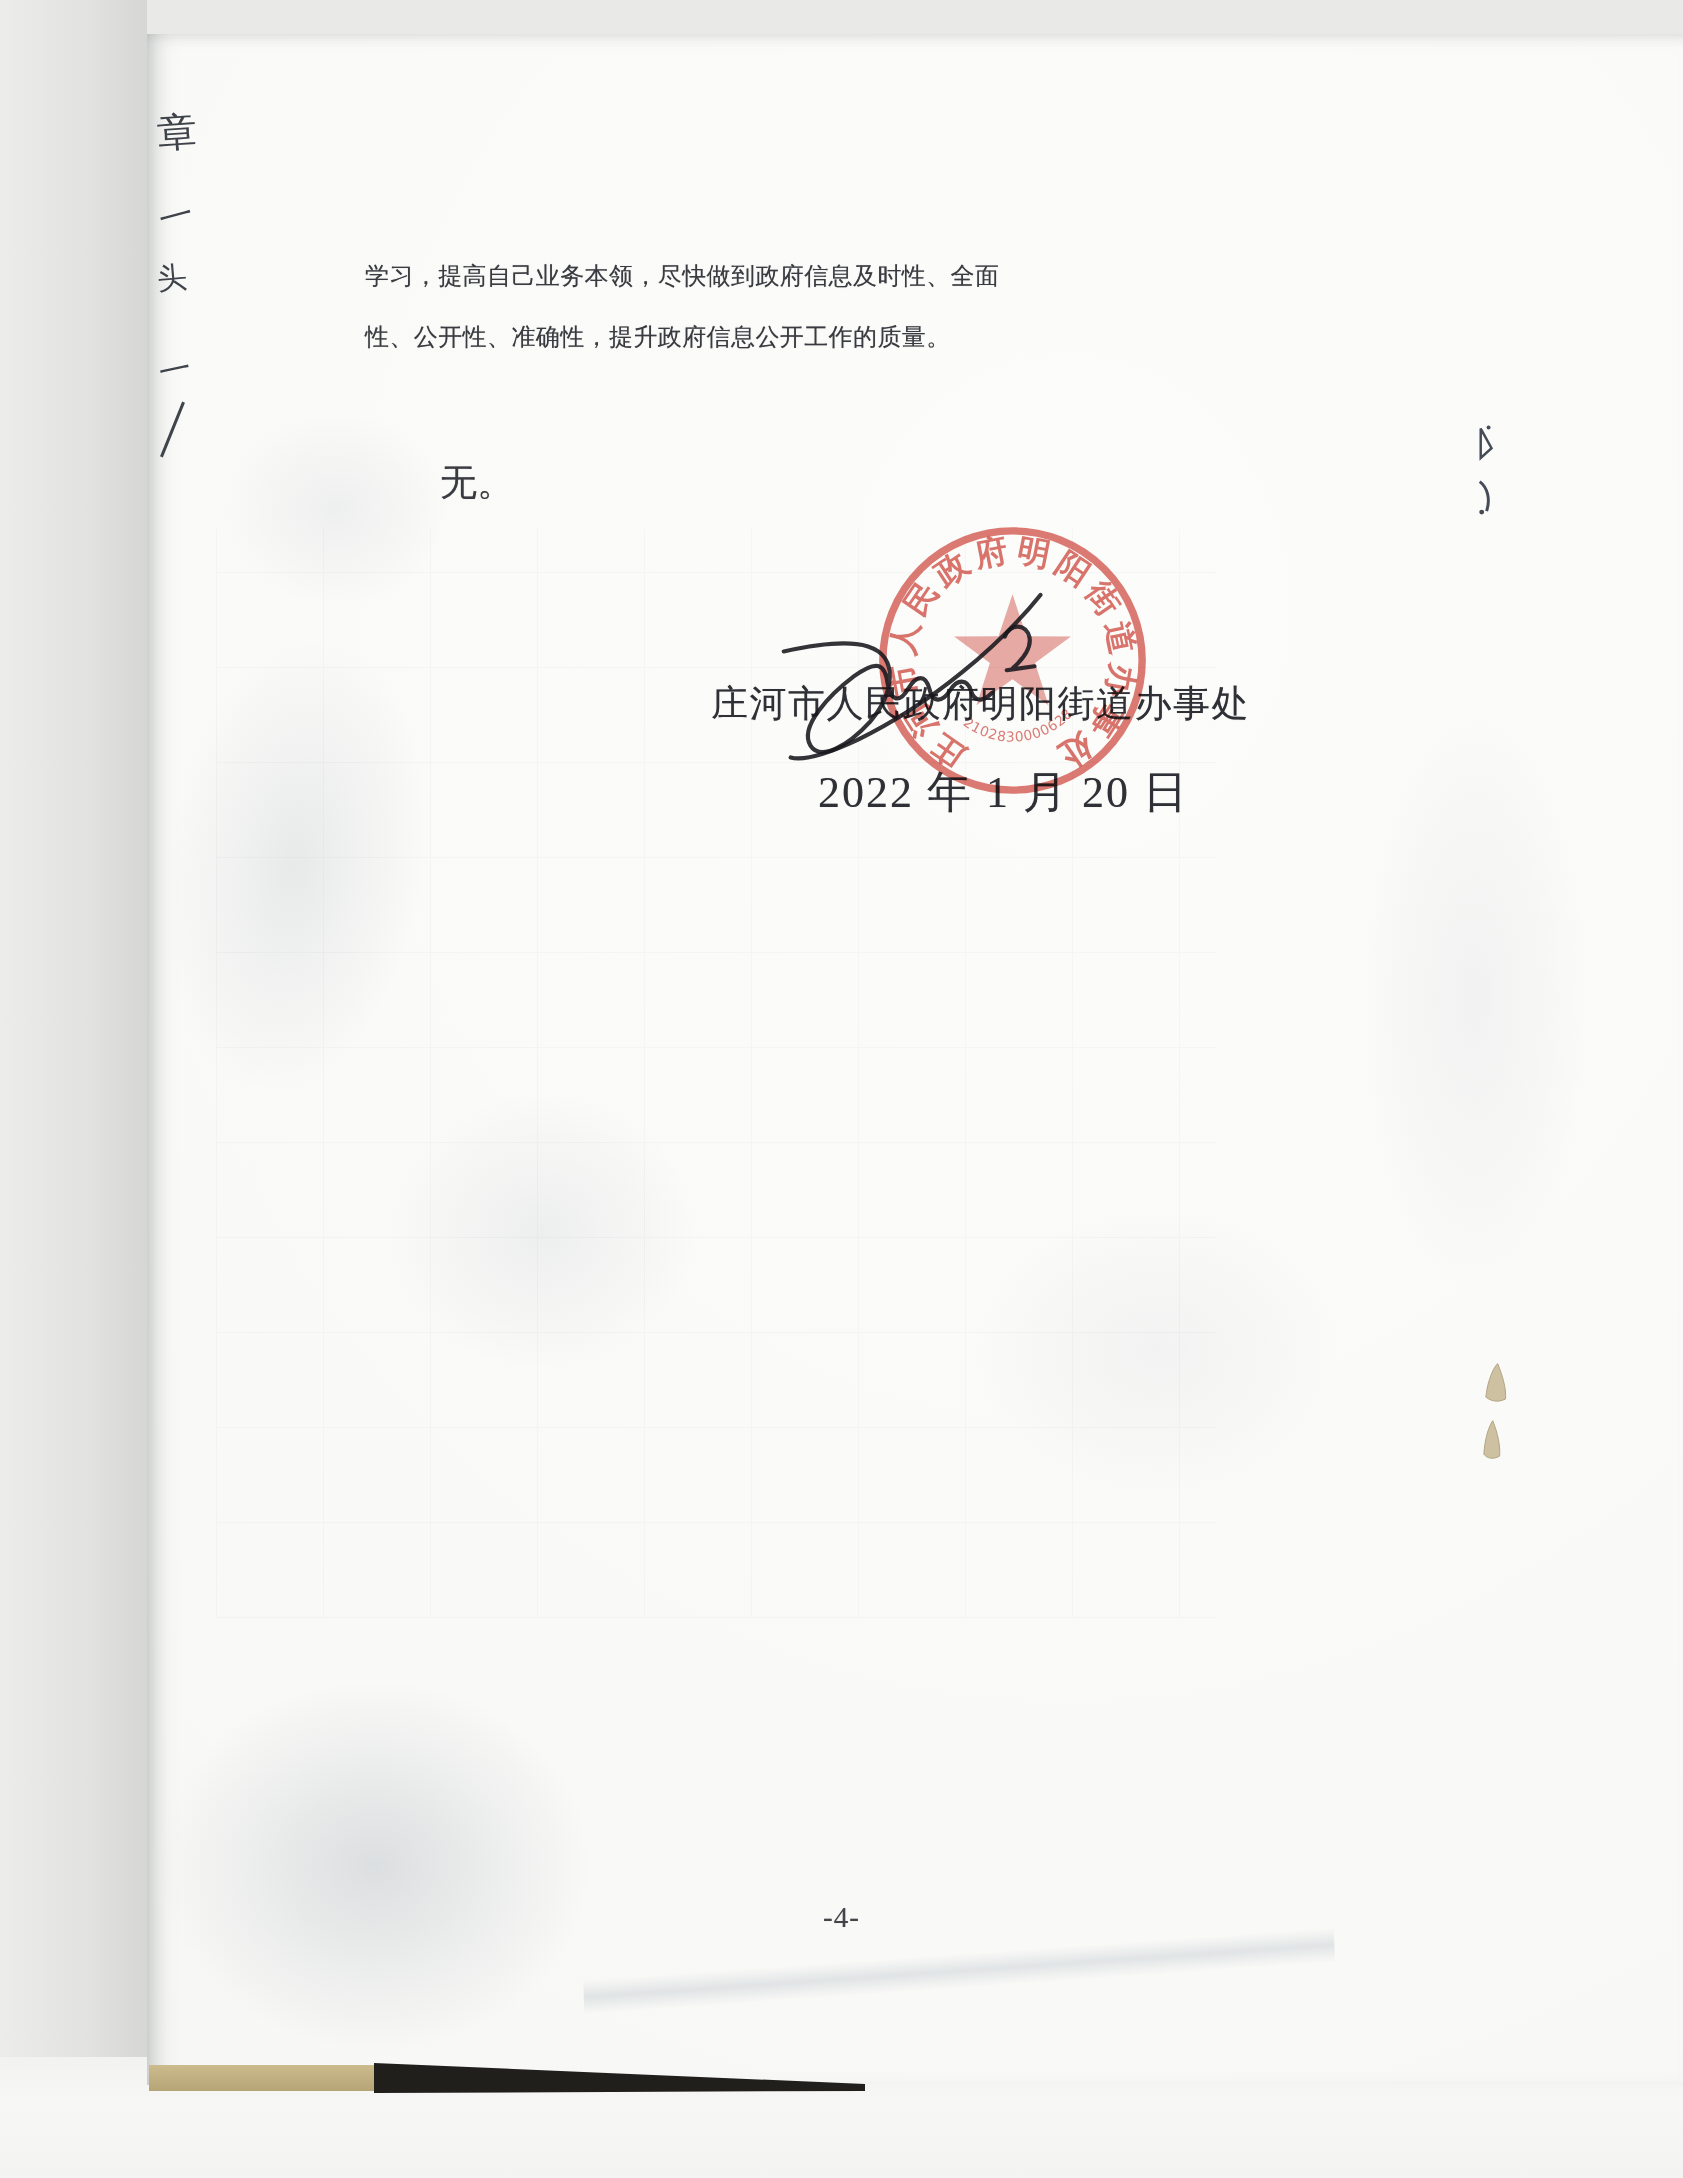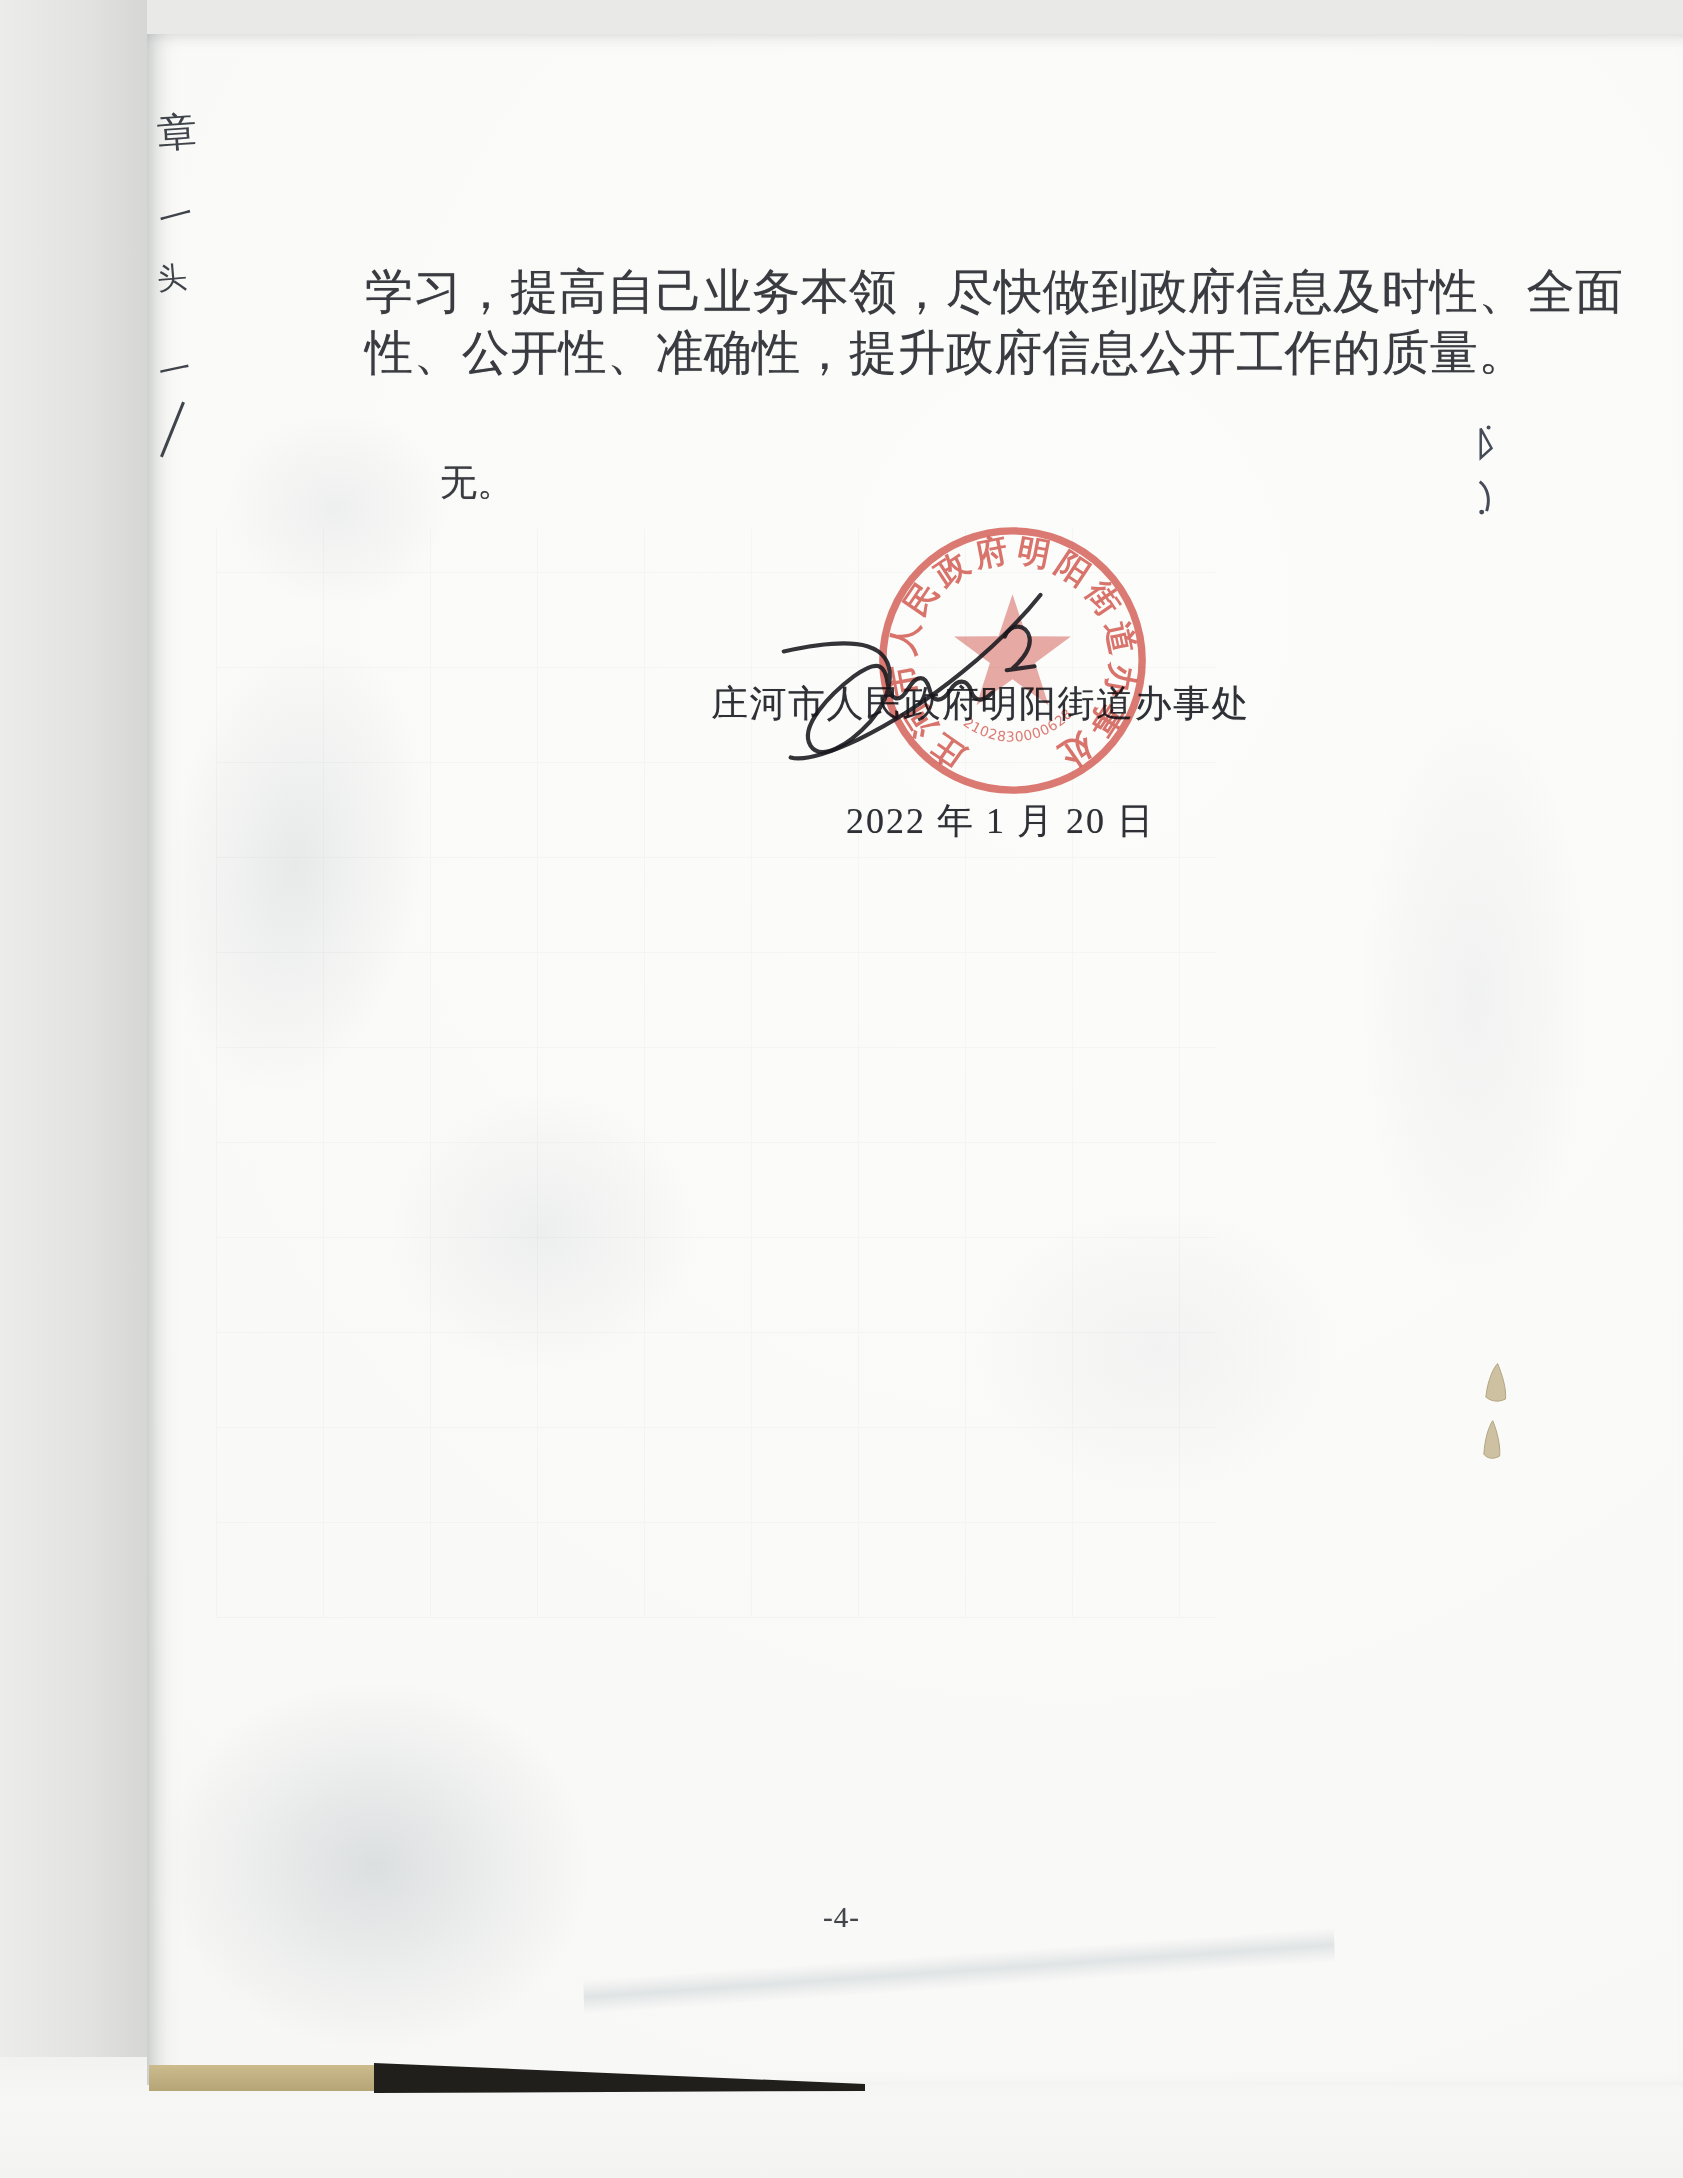--- a/index.html
+++ b/index.html
@@ -18,27 +18,27 @@
   .c2{left:178px;top:1000px;width:436px;height:396px;background:radial-gradient(closest-side,rgba(190,197,202,.22),rgba(190,197,202,0) 70%);}
   .c3{left:-59px;top:1584px;width:574px;height:495px;background:radial-gradient(closest-side,rgba(174,182,189,.38),rgba(174,182,189,0) 75%);}
   .c4{left:436px;top:1871px;width:752px;height:129px;background:linear-gradient(178deg,rgba(178,188,196,0) 40%,rgba(178,188,196,.34) 51%,rgba(178,188,196,0) 62%);transform:rotate(-2deg);}
   .c5{left:1168px;top:554px;width:317px;height:812px;background:radial-gradient(closest-side,rgba(200,206,210,.20),rgba(200,206,210,0) 72%);}
   .c6{left:752px;top:1109px;width:515px;height:416px;background:radial-gradient(closest-side,rgba(195,202,206,.16),rgba(195,202,206,0) 70%);}
   .grid-showthrough{position:absolute;left:69px;top:495px;width:1000px;height:1089px;opacity:.06;pointer-events:none;
       background:repeating-linear-gradient(90deg,rgba(120,145,158,.9) 0 1px,transparent 1px 107px),
                  repeating-linear-gradient(0deg,rgba(120,145,158,.9) 0 1px,transparent 1px 95px);}
   .txt{position:absolute;color:var(--ink-color,#3a3b40);white-space:nowrap;
        text-shadow:0 0 0.7px rgba(70,72,80,.55);}
-  .body-line{font-size:48px;letter-spacing:0.4px;}
+  .body-line{font-size:24px;letter-spacing:0.4px;}
   .l1{left:218px;top:226px;}
   .l2{left:218px;top:287px;font-family:Liberation Serif, serif;}
   .heading{left:293px;top:354px;font-size:37px;font-weight:700;letter-spacing:0.5px;}
   .none-line{left:293px;top:424px;font-size:37px;}
   .org-line{left:564px;top:645px;font-size:37px;letter-spacing:1.5px;color:#2f3036;}
-  .date-line{left:671px;top:763px;font-size:36px;letter-spacing:2px;color:#2f3036;margin-left:28px;}
+  .date-line{left:671px;top:729px;font-size:44px;letter-spacing:2px;color:#2f3036;}
   .page-num{left:645px;top:1867px;width:99px;text-align:center;font-size:29px;letter-spacing:1px;color:#44454b;}
   .frag{position:absolute;color:#2b3038;opacity:.9;}
   .f1{left:10px;top:71px;font-size:40px;transform:rotate(-4deg);}
   .f2{left:12px;top:160px;font-size:34px;transform:rotate(-15deg);}
   .f3{left:10px;top:224px;font-size:30px;transform:rotate(-5deg);}
   .f4{left:12px;top:315px;font-size:32px;transform:rotate(-12deg);}
   .f5{left:24px;top:366px;width:3px;height:59px;background:#2b3038;transform:rotate(22deg);}
   .seal-svg{position:absolute;left:722px;top:483px;width:287px;height:287px;
             mix-blend-mode:multiply;filter:blur(0.4px);opacity:.95;}
   .seal-ring{fill:none;stroke:var(--stamp-color,#d4544c);stroke-width:7.5;opacity:.82;}

